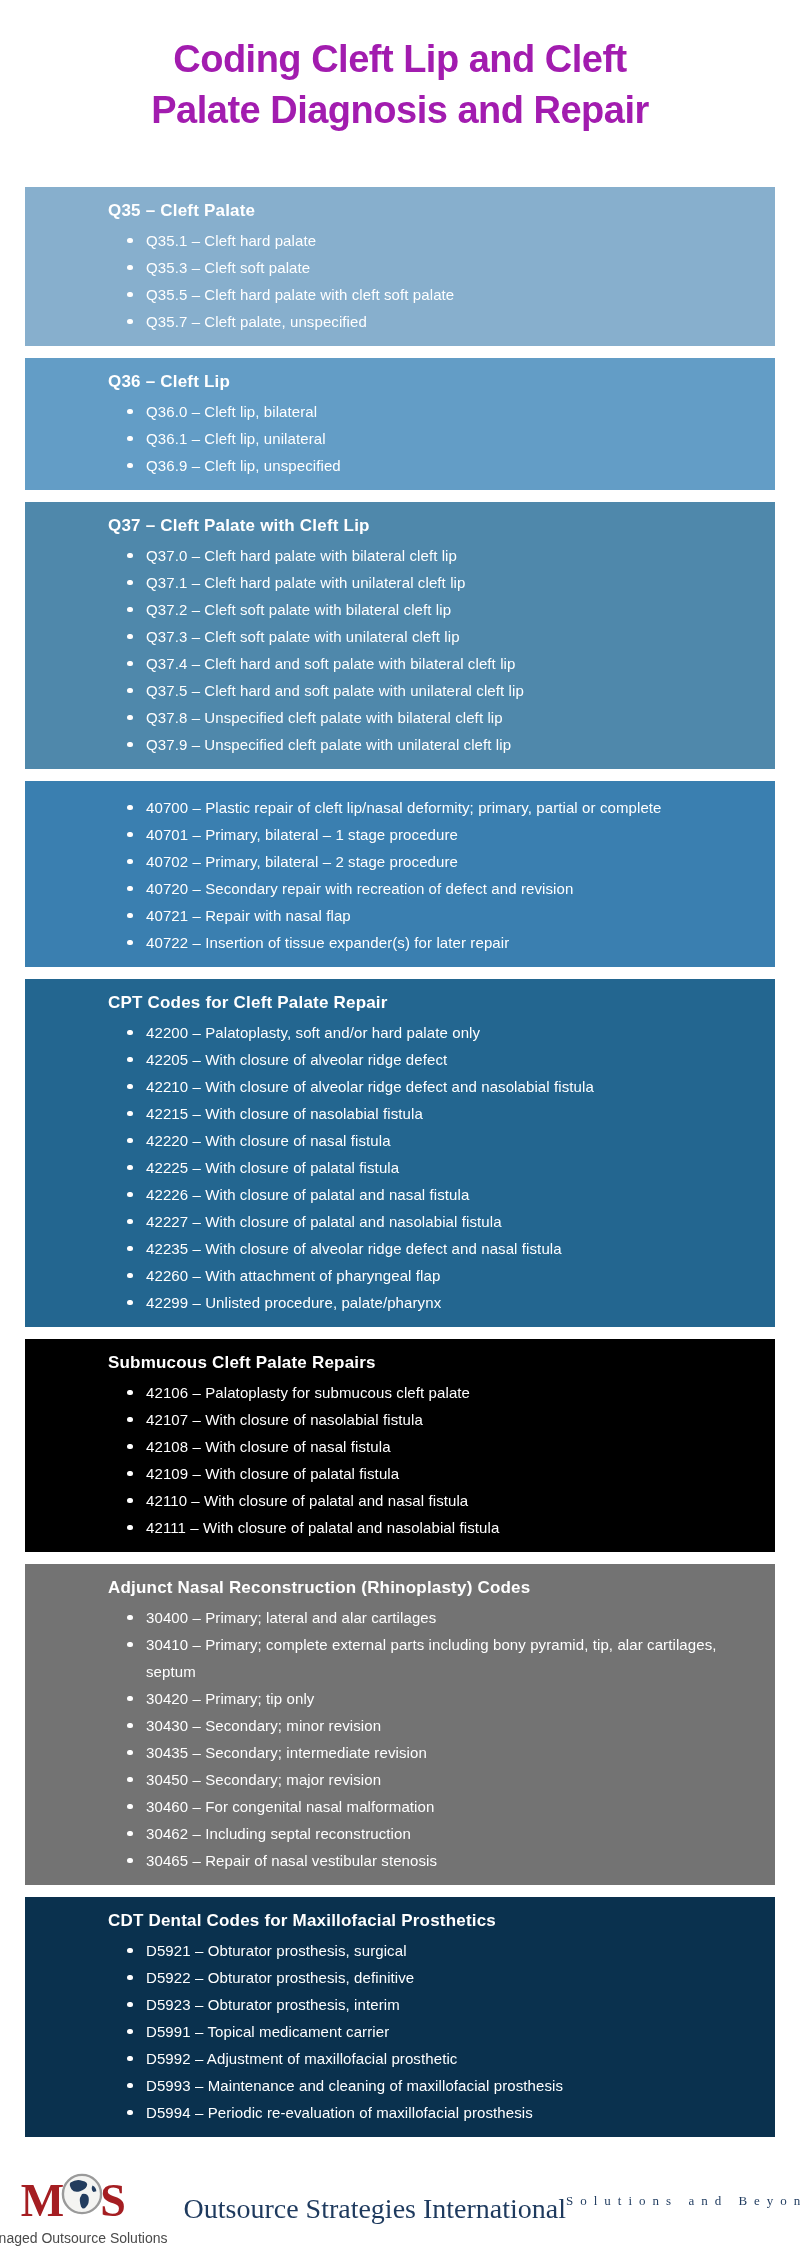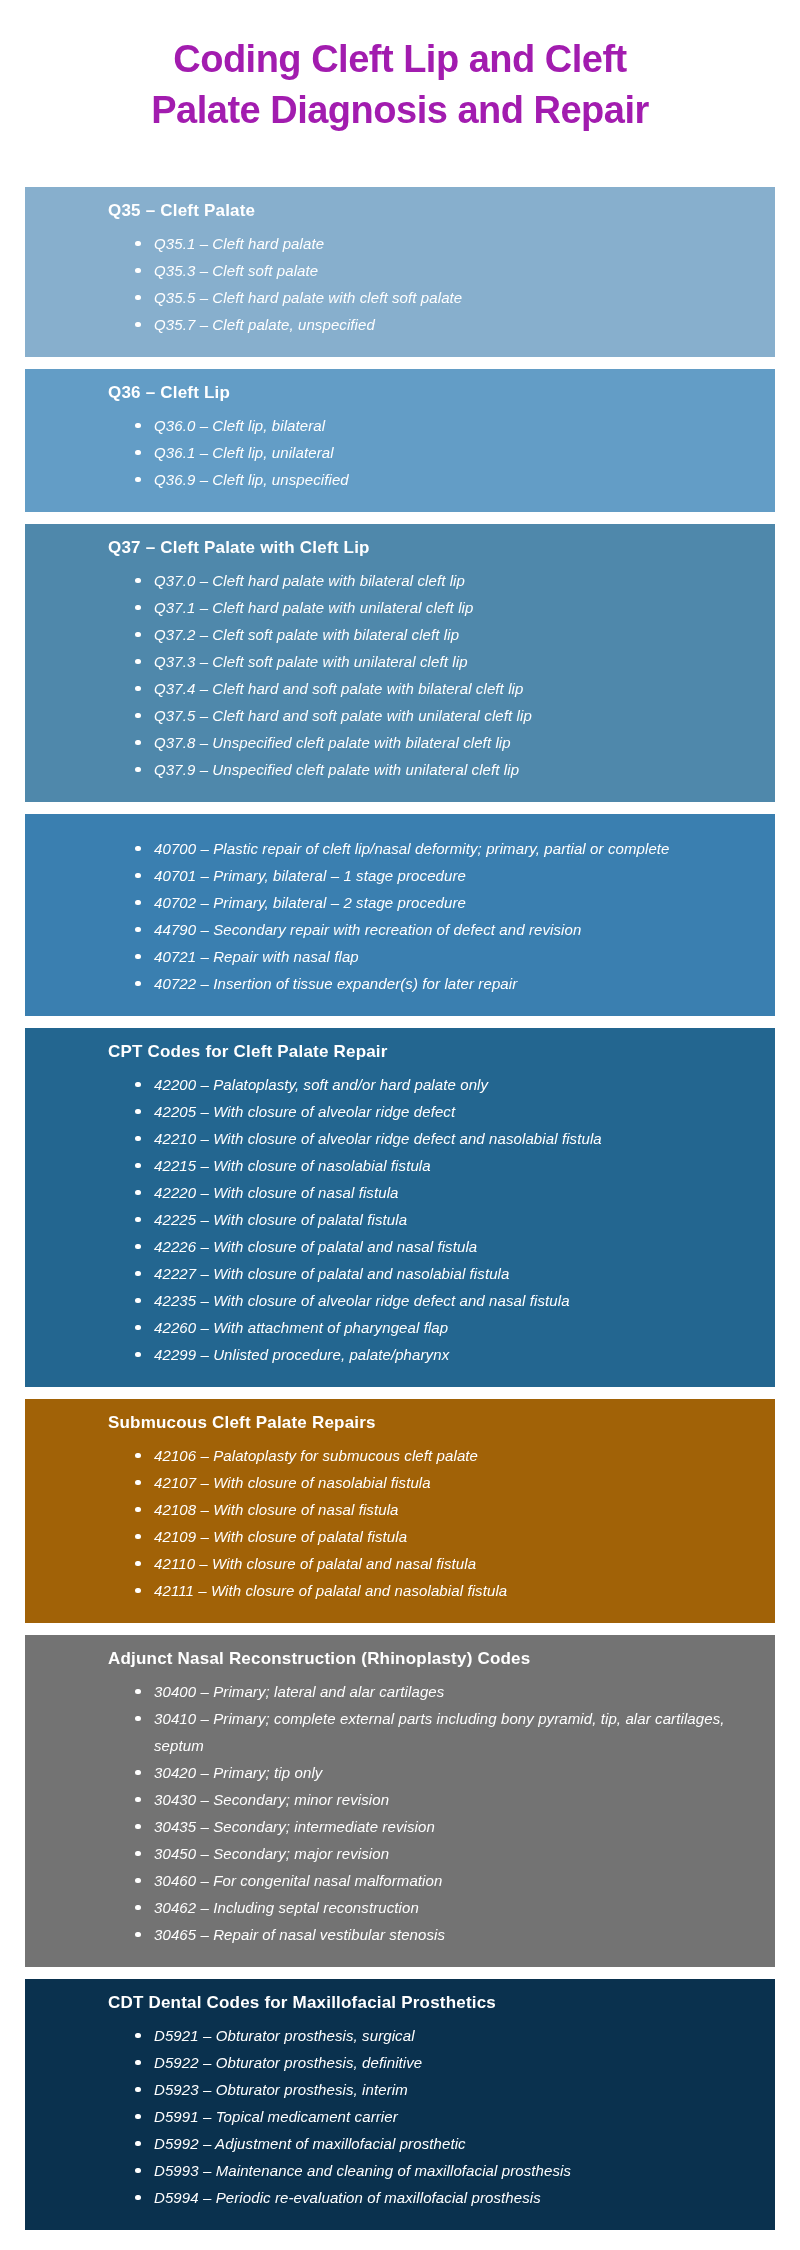--- a/index.html
+++ b/index.html
@@ -9,21 +9,21 @@
   }
   .header { padding-top:34px; text-align:center; }
   .title {
     margin:0; font-weight:bold; font-size:38px; line-height:1.35;
     color:#a21caf; letter-spacing:-0.5px;
   }
   .title span { display:block; }
   .sections { margin:50px 25px 0; display:flex; flex-direction:column; gap:12px; }
   .section { color:#ffffff; padding:13px 30px 11px 83px; }
   .section h2 { margin:0 0 5px; font-size:17px; line-height:22px; font-weight:bold; letter-spacing:0.2px; }
-  .section ul { margin:8px; padding:0; list-style:none;font-style:italic; }
+  .section ul { margin:0; padding:0; list-style:none; }
   .section li { position:relative; padding-left:38px; font-size:15px; line-height:27px; letter-spacing:0.1px; }
   .section li::before {
     content:""; position:absolute; left:19px; top:11px;
     width:5.5px; height:5.5px; border-radius:50%; background:#ffffff;
   }
   .footer { display:flex; justify-content:center; align-items:center; gap:16px; margin-top:36px; }
   .mos { display:flex; flex-direction:column; align-items:center; }
   .mos-letters {
     display:flex; align-items:center; line-height:1;
     font-family:"Liberation Serif", serif; font-weight:bold; font-size:46px; color:#a51e22;
@@ -77,42 +77,42 @@
         <li>Q37.5 – Cleft hard and soft palate with unilateral cleft lip</li>
         <li>Q37.8 – Unspecified cleft palate with bilateral cleft lip</li>
         <li>Q37.9 – Unspecified cleft palate with unilateral cleft lip</li>
       </ul>
     </div>
     <div class="section" style="background: rgb(58, 127, 176);">
       <ul>
         <li>40700 – Plastic repair of cleft lip/nasal deformity; primary, partial or complete</li>
         <li>40701 – Primary, bilateral – 1 stage procedure</li>
         <li>40702 – Primary, bilateral – 2 stage procedure</li>
-        <li>44790 – Secondary repair with recreation of defect and revision</li>
+        <li>40720 – Secondary repair with recreation of defect and revision</li>
         <li>40721 – Repair with nasal flap</li>
         <li>40722 – Insertion of tissue expander(s) for later repair</li>
       </ul>
     </div>
     <div class="section" style="background: rgb(35, 102, 144);">
       <h2>CPT Codes for Cleft Palate Repair</h2>
       <ul>
         <li>42200 – Palatoplasty, soft and/or hard palate only</li>
         <li>42205 – With closure of alveolar ridge defect</li>
         <li>42210 – With closure of alveolar ridge defect and nasolabial fistula</li>
         <li>42215 – With closure of nasolabial fistula</li>
         <li>42220 – With closure of nasal fistula</li>
         <li>42225 – With closure of palatal fistula</li>
         <li>42226 – With closure of palatal and nasal fistula</li>
         <li>42227 – With closure of palatal and nasolabial fistula</li>
         <li>42235 – With closure of alveolar ridge defect and nasal fistula</li>
         <li>42260 – With attachment of pharyngeal flap</li>
         <li>42299 – Unlisted procedure, palate/pharynx</li>
       </ul>
     </div>
-    <div class="section" style="background: #a16207;">
+    <div class="section" style="background: #000000;">
       <h2>Submucous Cleft Palate Repairs</h2>
       <ul>
         <li>42106 – Palatoplasty for submucous cleft palate</li>
         <li>42107 – With closure of nasolabial fistula</li>
         <li>42108 – With closure of nasal fistula</li>
         <li>42109 – With closure of palatal fistula</li>
         <li>42110 – With closure of palatal and nasal fistula</li>
         <li>42111 – With closure of palatal and nasolabial fistula</li>
       </ul>
     </div>

